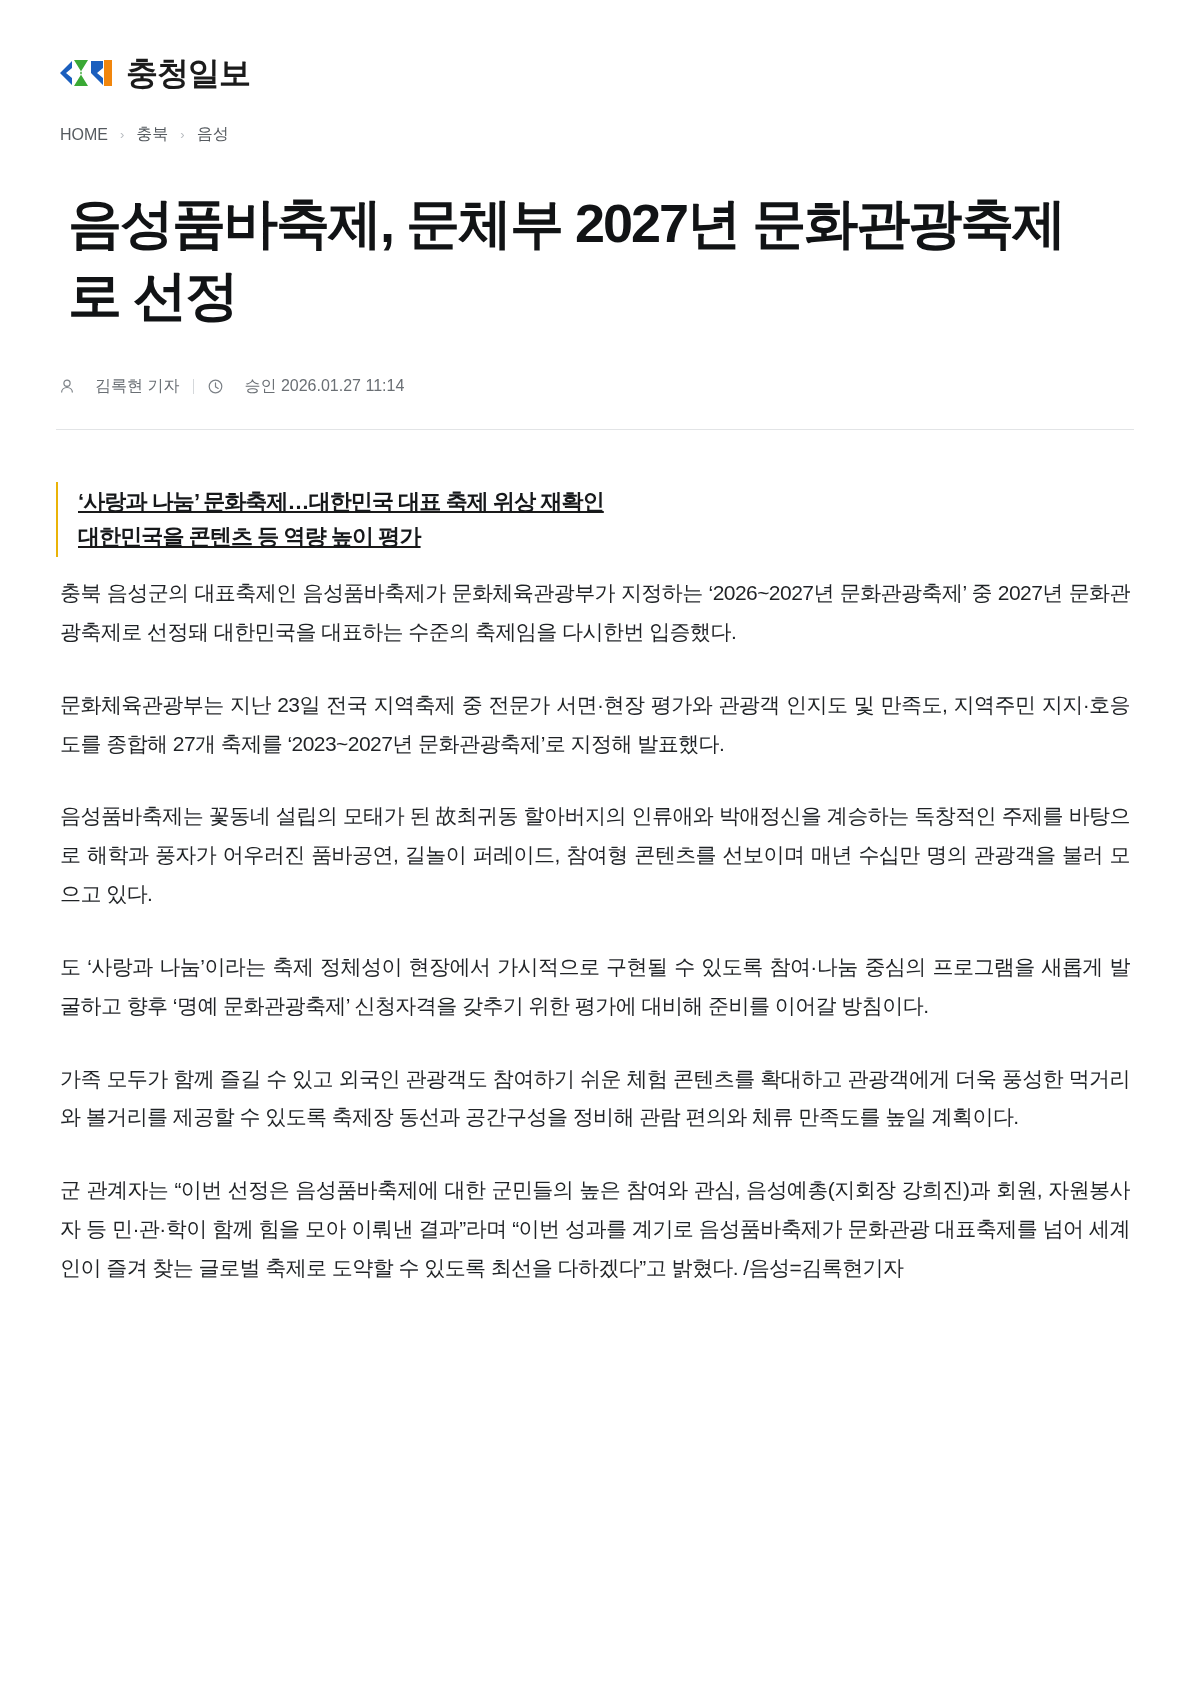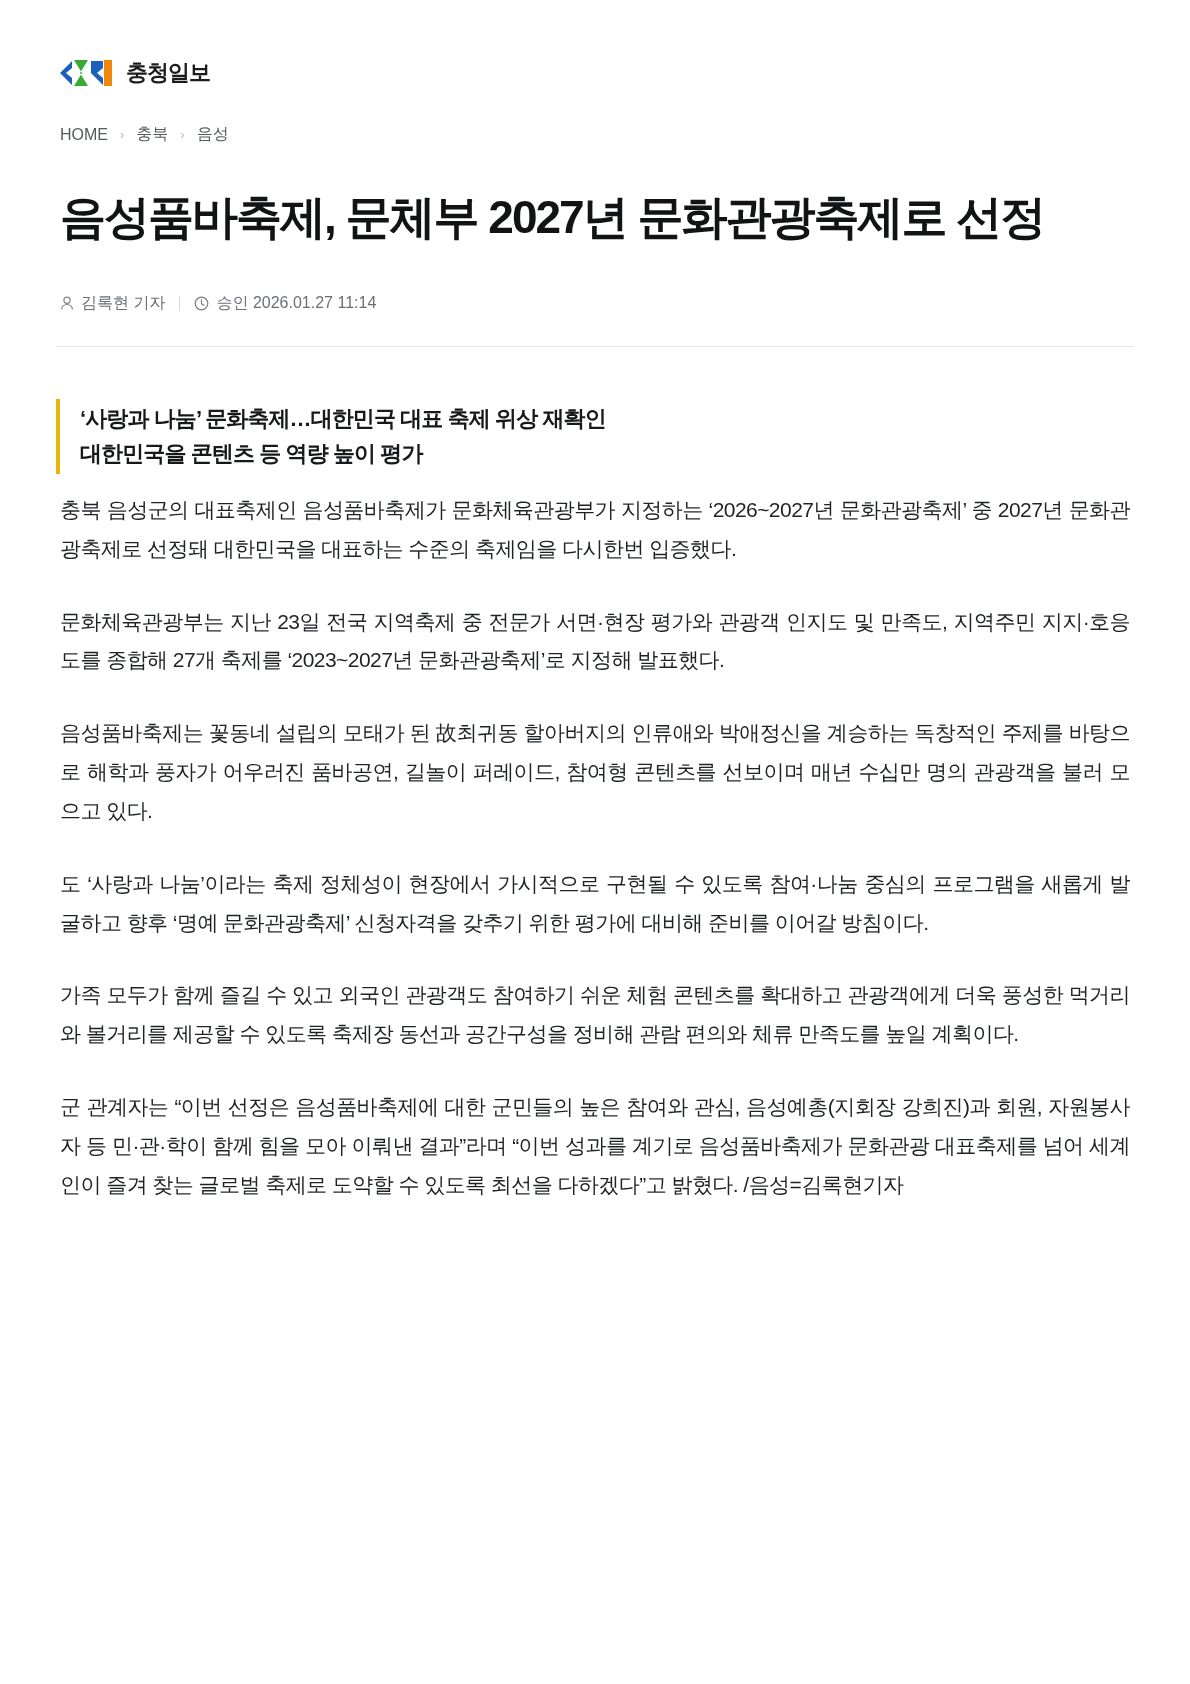--- a/index.html
+++ b/index.html
@@ -29,21 +29,21 @@
     padding-left: 2px;
   }
   .logo-mark {
     width: 56px;
     height: 34px;
     position: relative;
     flex: 0 0 auto;
   }
   .logo-mark svg { display: block; }
   .logo-text {
-    font-size: 22px;
+    font-size: 32px;
     font-weight: 700;
     letter-spacing: -1px;
     color: #1b1b1b;
     line-height: 1;
     white-space: nowrap;
   }
 
   
   .breadcrumb {
     display: flex;
@@ -56,65 +56,66 @@
   }
   .breadcrumb .crumb { white-space: nowrap; }
   .breadcrumb .sep {
     color: #b8bcc0;
     font-size: 13px;
     line-height: 1;
   }
 
   
   .article-title {
-    margin: 42px 0 0 0;
+    margin: 42px 0 0 8px;
     padding: 0 4px;
-    font-size: 46px;
+    font-size: 54px;
     line-height: 1.34;
     font-weight: 700;
     letter-spacing: -2px;
     color: #111315;
     max-width: 1030px;
   }
 
   
   .byline {
     display: flex;
     align-items: center;
     gap: 14px;
     margin-top: 44px;
     padding: 0 4px;
     font-size: 16px;
     color: #6a6f74;
   }
   .byline .item {
     display: flex;
     align-items: center;
-    gap: 7px;
+    gap: 21px;
     white-space: nowrap;
   }
   .byline .divider {
     width: 1px;
     height: 15px;
     background: #d5d8db;
     display: inline-block;
   }
   .byline svg { display: block; }
 
   .rule {
     height: 1px;
     background: #e2e4e6;
     margin: 32px 0 0 0;
   }
 
   
   .subhead {
     margin: 52px 0 0 0;
     padding: 2px 0 2px 20px;
-    border-left: 4px solid #eab308;
+    border-left: 2px solid #eab308;
+    text-decoration: underline;
   }
   .subhead p {
     margin: 0;
     font-size: 22px;
     line-height: 1.62;
     font-weight: 700;
     letter-spacing: -0.9px;
     color: #16181a;
   }
 

